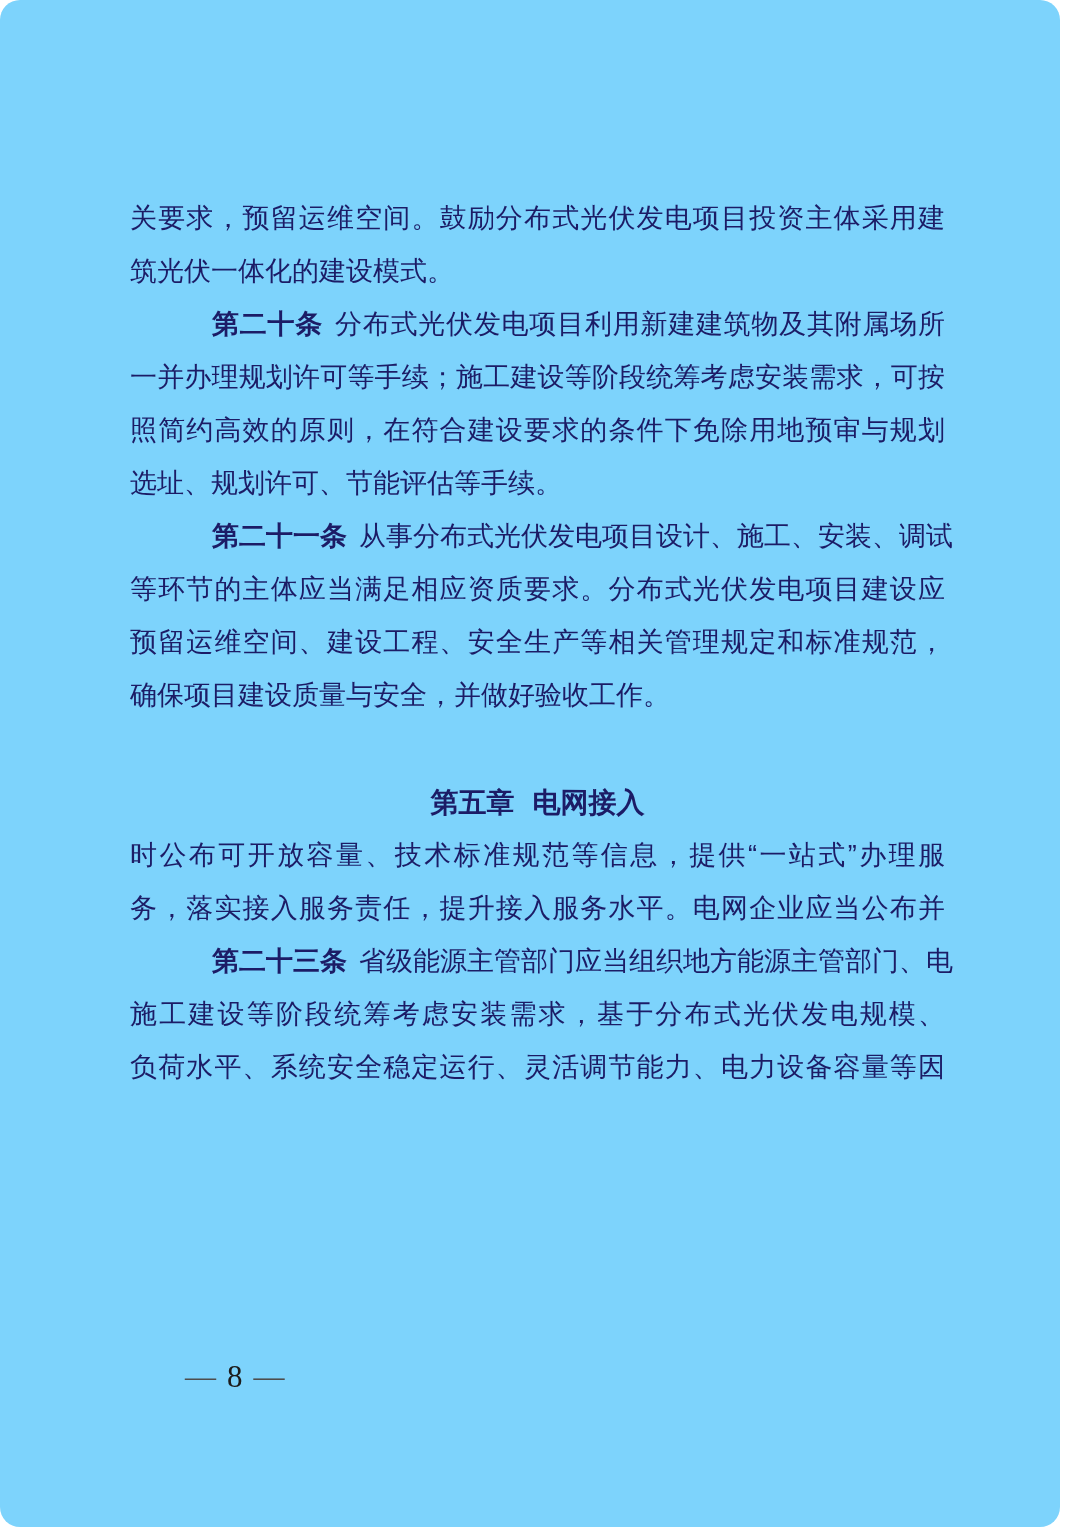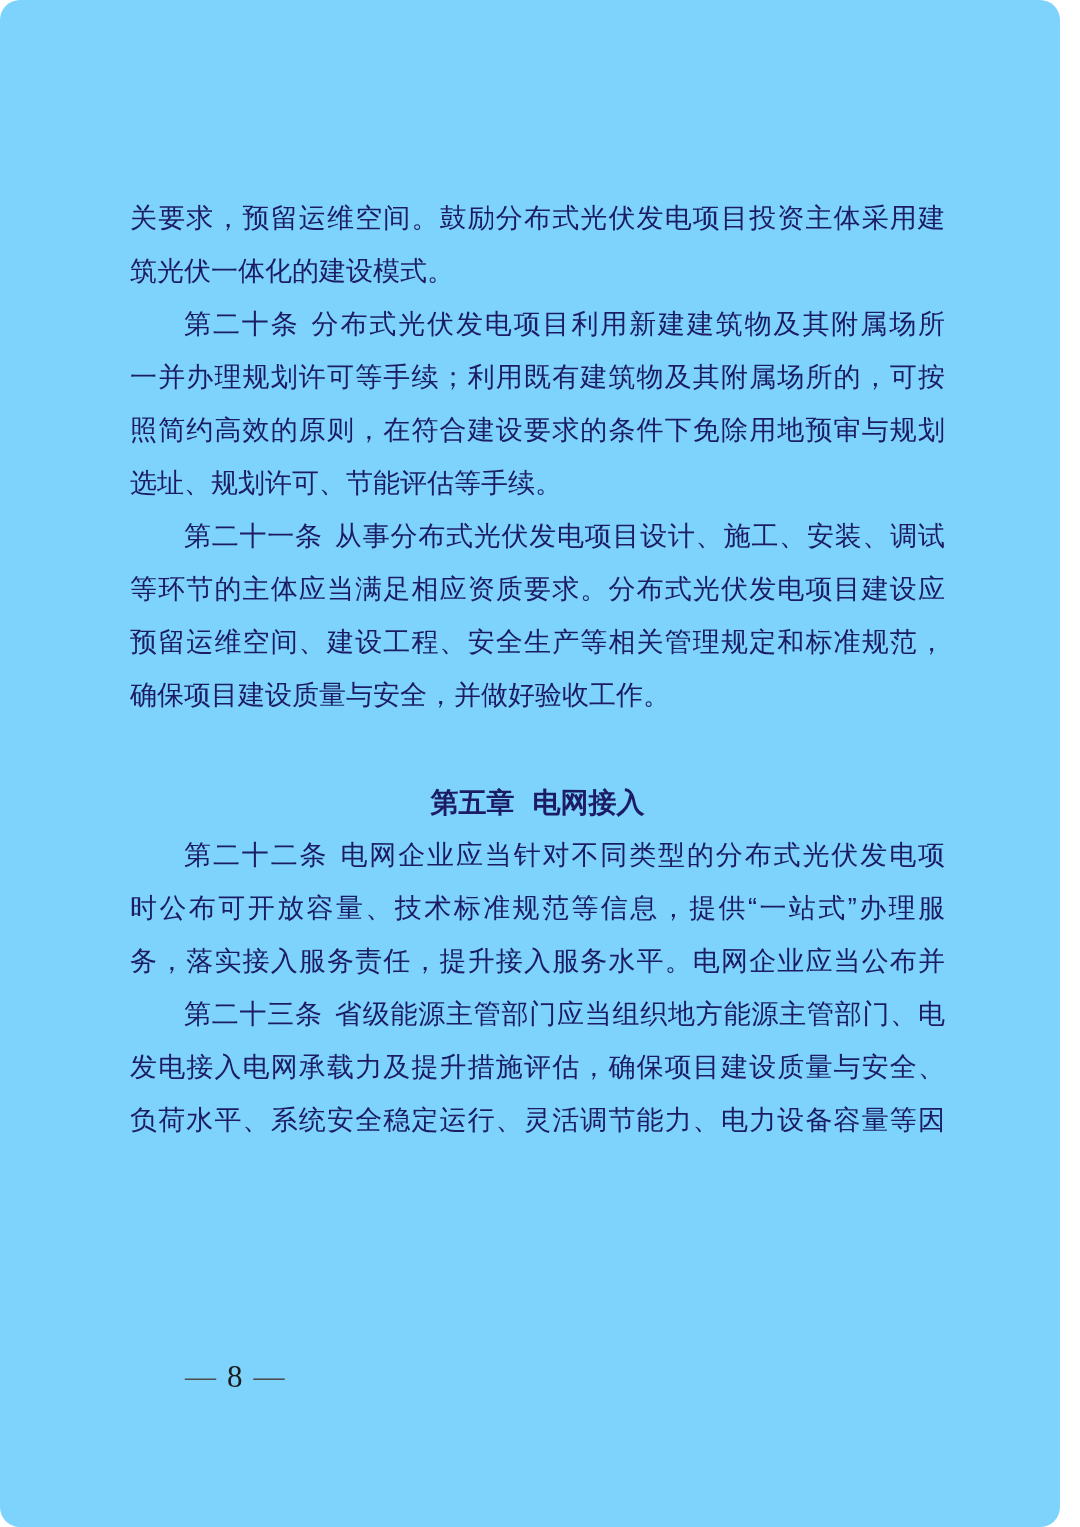--- a/index.html
+++ b/index.html
@@ -36,22 +36,23 @@
     white-space: nowrap;
     overflow: visible;
   }
   .line.end {
     text-align-last: left;
   }
   .line.indent {
     padding-left: 54px;
   }
   .article-label {
-    font-weight: 400;
+    font-weight: 700;
     margin-right: 12px;
+    margin-left: 28px;
   }
   .spacer {
     height: 54px;
   }
   .chapter-heading {
     height: 53px;
     line-height: 53px;
     font-size: 28px;
     font-weight: 700;
     text-align: right;
@@ -85,47 +86,44 @@
 <div class="page">
 
   <div class="text-block">
 
     <div class="line">关要求，预留运维空间。鼓励分布式光伏发电项目投资主体采用建</div>
     <div class="line end">筑光伏一体化的建设模式。</div>
 
     <div class="line indent">
       <span class="article-label">第二十条</span><span>分布式光伏发电项目利用新建建筑物及其附属场所</span>
     </div>
-    <div class="line">一并办理规划许可等手续；利用既有建筑物及其附属场所的，可按</div>
+    <div class="line">一并办理规划许可等手续；施工建设等阶段统筹考虑安装需求，可按</div>
     <div class="line">照简约高效的原则，在符合建设要求的条件下免除用地预审与规划</div>
     <div class="line end">选址、规划许可、节能评估等手续。</div>
 
     <div class="line indent">
       <span class="article-label">第二十一条</span><span>从事分布式光伏发电项目设计、施工、安装、调试</span>
     </div>
     <div class="line">等环节的主体应当满足相应资质要求。分布式光伏发电项目建设应</div>
     <div class="line">预留运维空间、建设工程、安全生产等相关管理规定和标准规范，</div>
     <div class="line end">确保项目建设质量与安全，并做好验收工作。</div>
 
     <div class="spacer"></div>
 
     <div class="chapter-heading">
       <span class="chapter-number">第五章</span><span>电网接入</span>
     </div>
 
-    <div class="line indent">
-      <span class="article-label">第二十二条</span><span>电网企业应当针对不同类型的分布式光伏发电项</span>
-    </div>
     <div class="line">时公布可开放容量、技术标准规范等信息，提供“一站式”办理服</div>
     <div class="line">务，落实接入服务责任，提升接入服务水平。电网企业应当公布并</div>
 
     <div class="line indent">
       <span class="article-label">第二十三条</span><span>省级能源主管部门应当组织地方能源主管部门、电</span>
     </div>
-    <div class="line">发电接入电网承载力及提升措施评估，确保项目建设质量与安全、</div>
+    <div class="line">施工建设等阶段统筹考虑安装需求，基于分布式光伏发电规模、</div>
     <div class="line">负荷水平、系统安全稳定运行、灵活调节能力、电力设备容量等因</div>
 
   </div>
 
   <div class="page-footer">
     <span class="footer-dash">—</span><span class="footer-num">8</span><span class="footer-dash">—</span>
   </div>
 
 </div>
 

